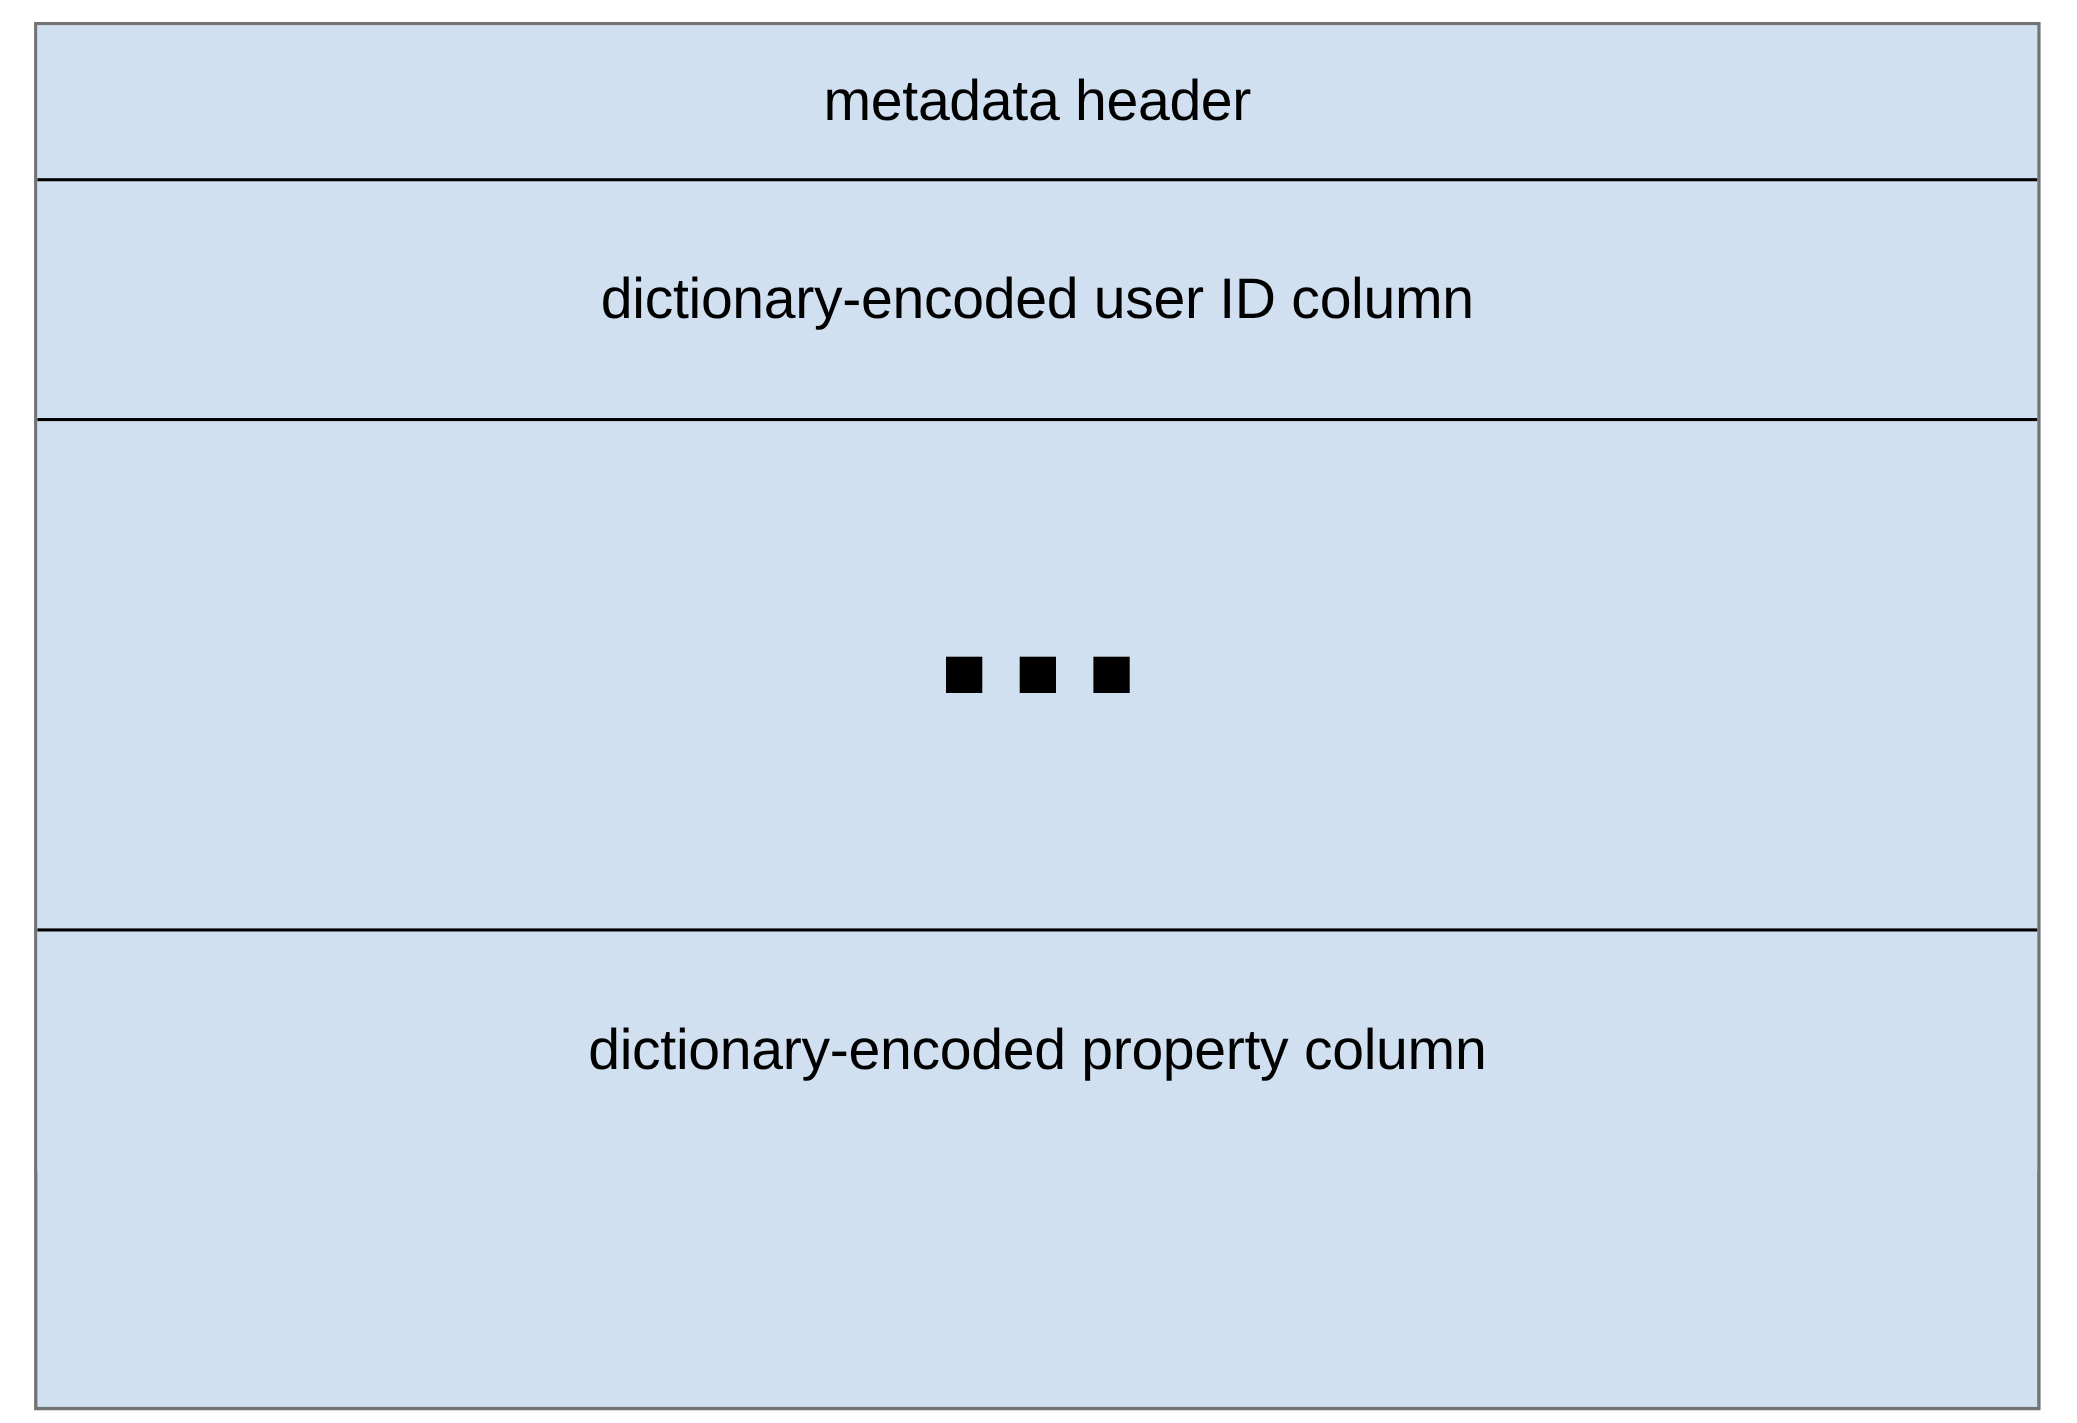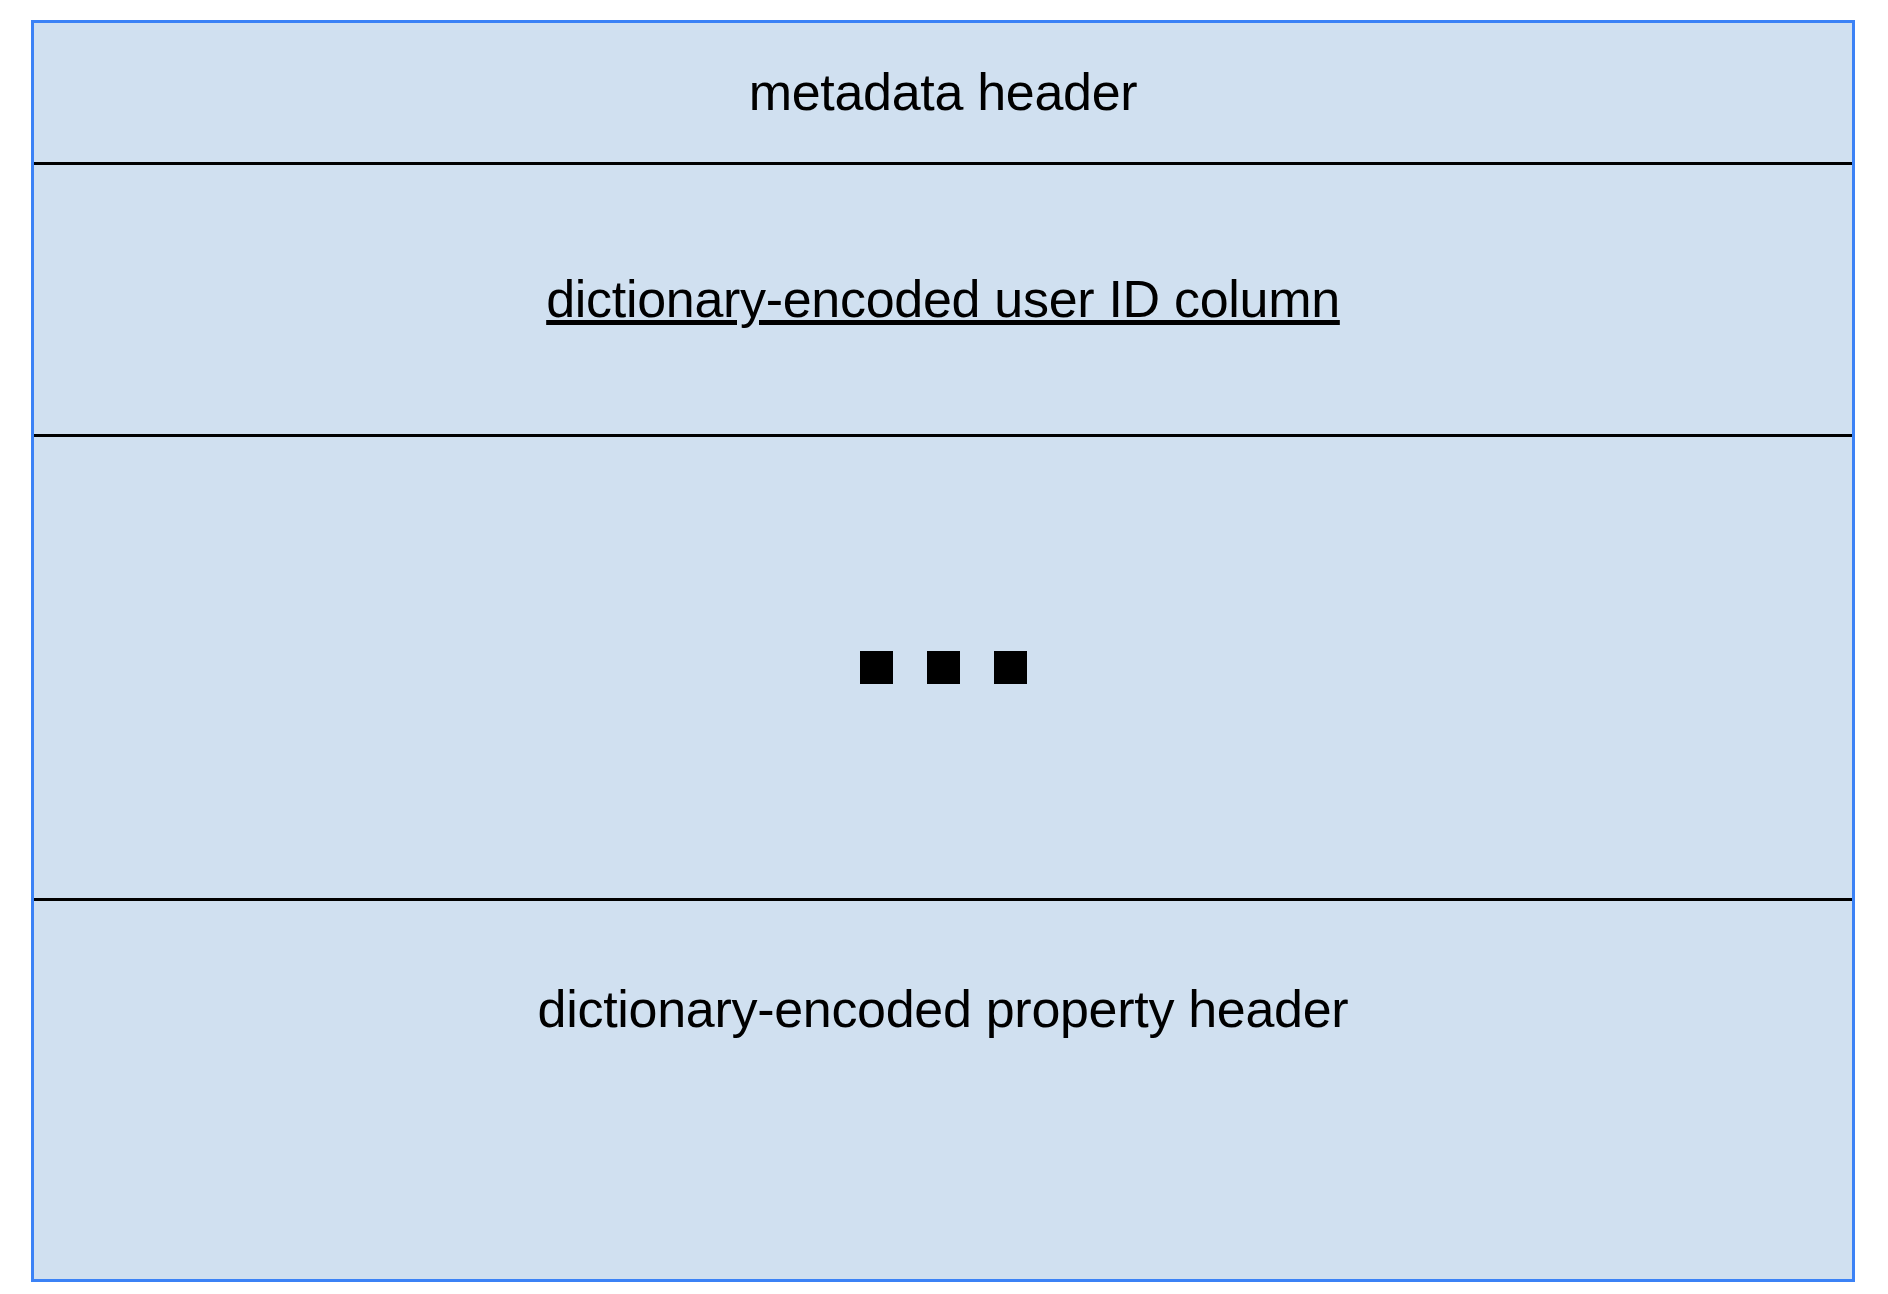--- a/index.html
+++ b/index.html
@@ -23,21 +23,21 @@
   }
 
   
   .segment-block {
     position: absolute;
     left: 31px;
     top: 20px;
     width: 1824px;
     height: 1262px;
     box-sizing: border-box;
-    border: 3px solid #3b82f6;
+    border: 3px solid #737373;
     background: #d0e0f0;
     display: flex;
     flex-direction: column;
   }
 
   .segment-row {
     box-sizing: border-box;
     background: #d0e0f0;
     border-bottom: 3px solid #000000;
     display: flex;
@@ -45,21 +45,21 @@
     justify-content: center;
     overflow: hidden;
   }
   .segment-row:last-child {
     border-bottom: none;
   }
 
   
   .row-metadata    { height: 142px; }
   .row-timestamp   { height: 218px; }
-  .row-userid      { height: 272px; text-decoration: underline; }
+  .row-userid      { height: 218px; }
   .row-ellipsis    { height: 464px; }
   .row-property    { height: 217px; }
 
   .row-label {
     color: #000000;
     font-size: 52px;
     font-weight: 400;
     line-height: 1.1;
     letter-spacing: -0.3px;
     white-space: nowrap;
@@ -99,18 +99,18 @@
 
     <div class="segment-row row-ellipsis">
       <span class="ellipsis-marks">
         <span class="ellipsis-square"></span>
         <span class="ellipsis-square"></span>
         <span class="ellipsis-square"></span>
       </span>
     </div>
 
     <div class="segment-row row-property">
-      <span class="row-label">dictionary-encoded property header</span>
+      <span class="row-label">dictionary-encoded property column</span>
     </div>
 
   </div>
 
 </div>
 
 </body></html>

